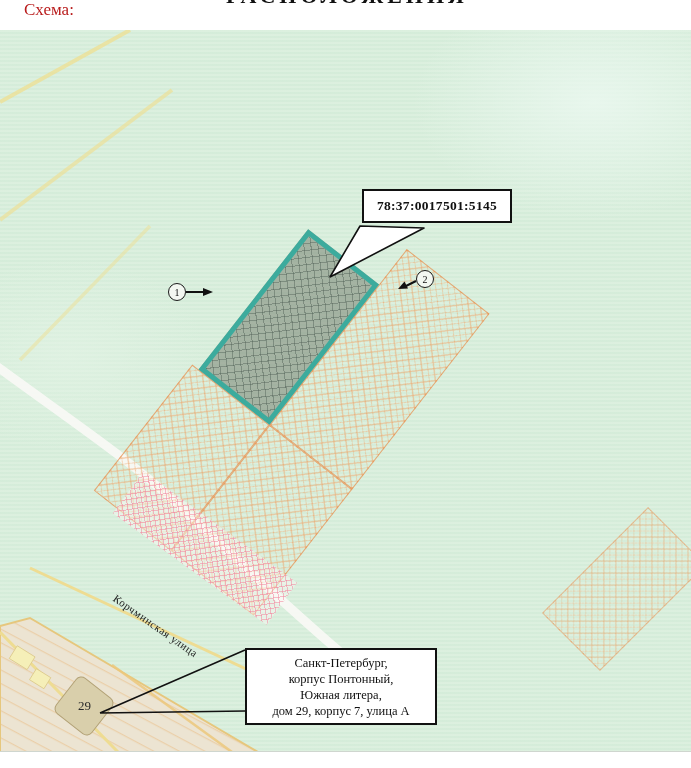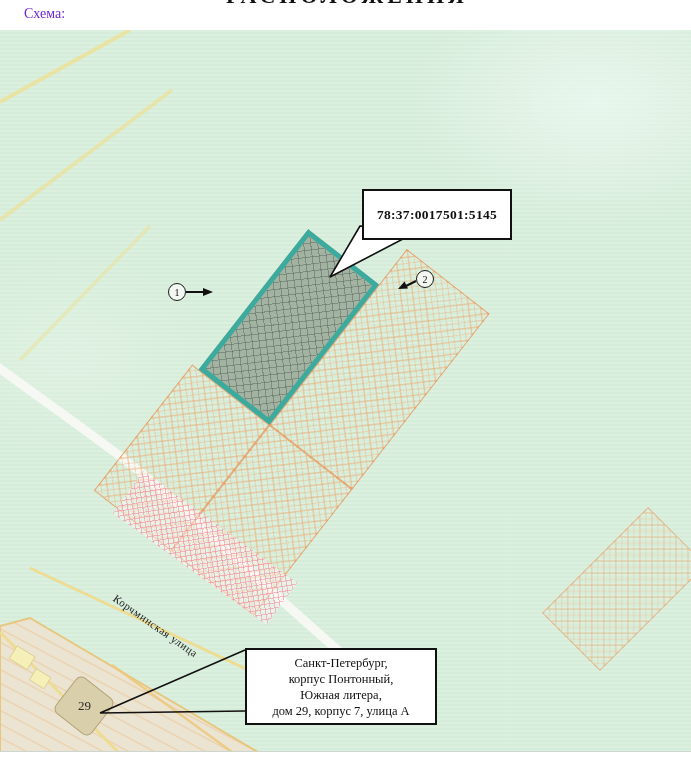--- a/index.html
+++ b/index.html
@@ -4,21 +4,21 @@
 <style>
   * { margin:0; padding:0; box-sizing:border-box; }
   html,body { width:691px; height:768px; }
   body { font-family:"Liberation Serif", serif; background:#ffffff; position:relative; overflow:hidden; }
 
   .page { position:absolute; inset:0; width:691px; height:768px; background:#fff; overflow:hidden; }
 
   .cropped-title { position:absolute; left:226px; top:0; width:280px; height:7px; overflow:hidden; }
   .cropped-title span { display:block; margin-top:-17px; font-size:22px; font-weight:bold; letter-spacing:4px; color:#111; white-space:nowrap; }
 
-  .scheme-label { position:absolute; left:24px; top:6px; font-size:14px; color:#6d28d9; }
+  .scheme-label { position:absolute; left:24px; top:0; font-size:17px; color:#b91c1c; }
 
   .map { position:absolute; left:0; top:30px; width:691px; height:722px;
     background-color: var(--map-background, #d8eedb);
     background-image:
       radial-gradient(ellipse 260px 170px at 86% 10%, rgba(235,248,240,0.85), rgba(235,248,240,0) 70%),
       radial-gradient(ellipse 200px 140px at 10% 45%, rgba(228,244,230,0.6), rgba(228,244,230,0) 70%),
       repeating-linear-gradient(180deg, rgba(255,255,255,0.10) 0 2px, rgba(185,222,205,0.10) 2px 4px);
     border-bottom:1px solid #cfd6cf;
     overflow:hidden;
   }
@@ -63,21 +63,21 @@
   }
 
   .building-29 { position:absolute; left:61px; top:653px; width:46px; height:46px; transform:rotate(38deg);
     background:#d9cfab; border:1px solid #b2a175; border-radius:7px; display:flex; align-items:center; justify-content:center; }
   .building-29 span { transform:rotate(-38deg); font-size:13px; color:#2a2a2a; }
 
   .street-label { position:absolute; left:118px; top:562px; transform:rotate(35deg); transform-origin:left top;
     font-size:11px; color:#1c1c1c; letter-spacing:0.5px; white-space:nowrap; }
 
   .callout { position:absolute; background:#fff; border:2px solid #111; text-align:center; color:#111; z-index:6; }
-  .callout-cad { left:362px; top:159px; width:150px; height:51px; font-size:13.5px; font-weight:bold;
+  .callout-cad { left:362px; top:159px; width:150px; height:34px; font-size:13.5px; font-weight:bold;
     display:flex; align-items:center; justify-content:center; letter-spacing:0.3px; }
   .callout-addr { left:245px; top:618px; width:192px; height:77px; font-size:12.5px; font-weight:normal; line-height:16px; padding-top:5px; }
 
   .marker { position:absolute; width:18px; height:18px; border:1.4px solid #1a1a1a; border-radius:50%;
     background:#f3f7f1; display:flex; align-items:center; justify-content:center;
     font-size:10px; color:#111; z-index:6; }
   .marker-1 { left:168px; top:253px; }
   .marker-2 { left:416px; top:240px; }
 </style>
 </head>

